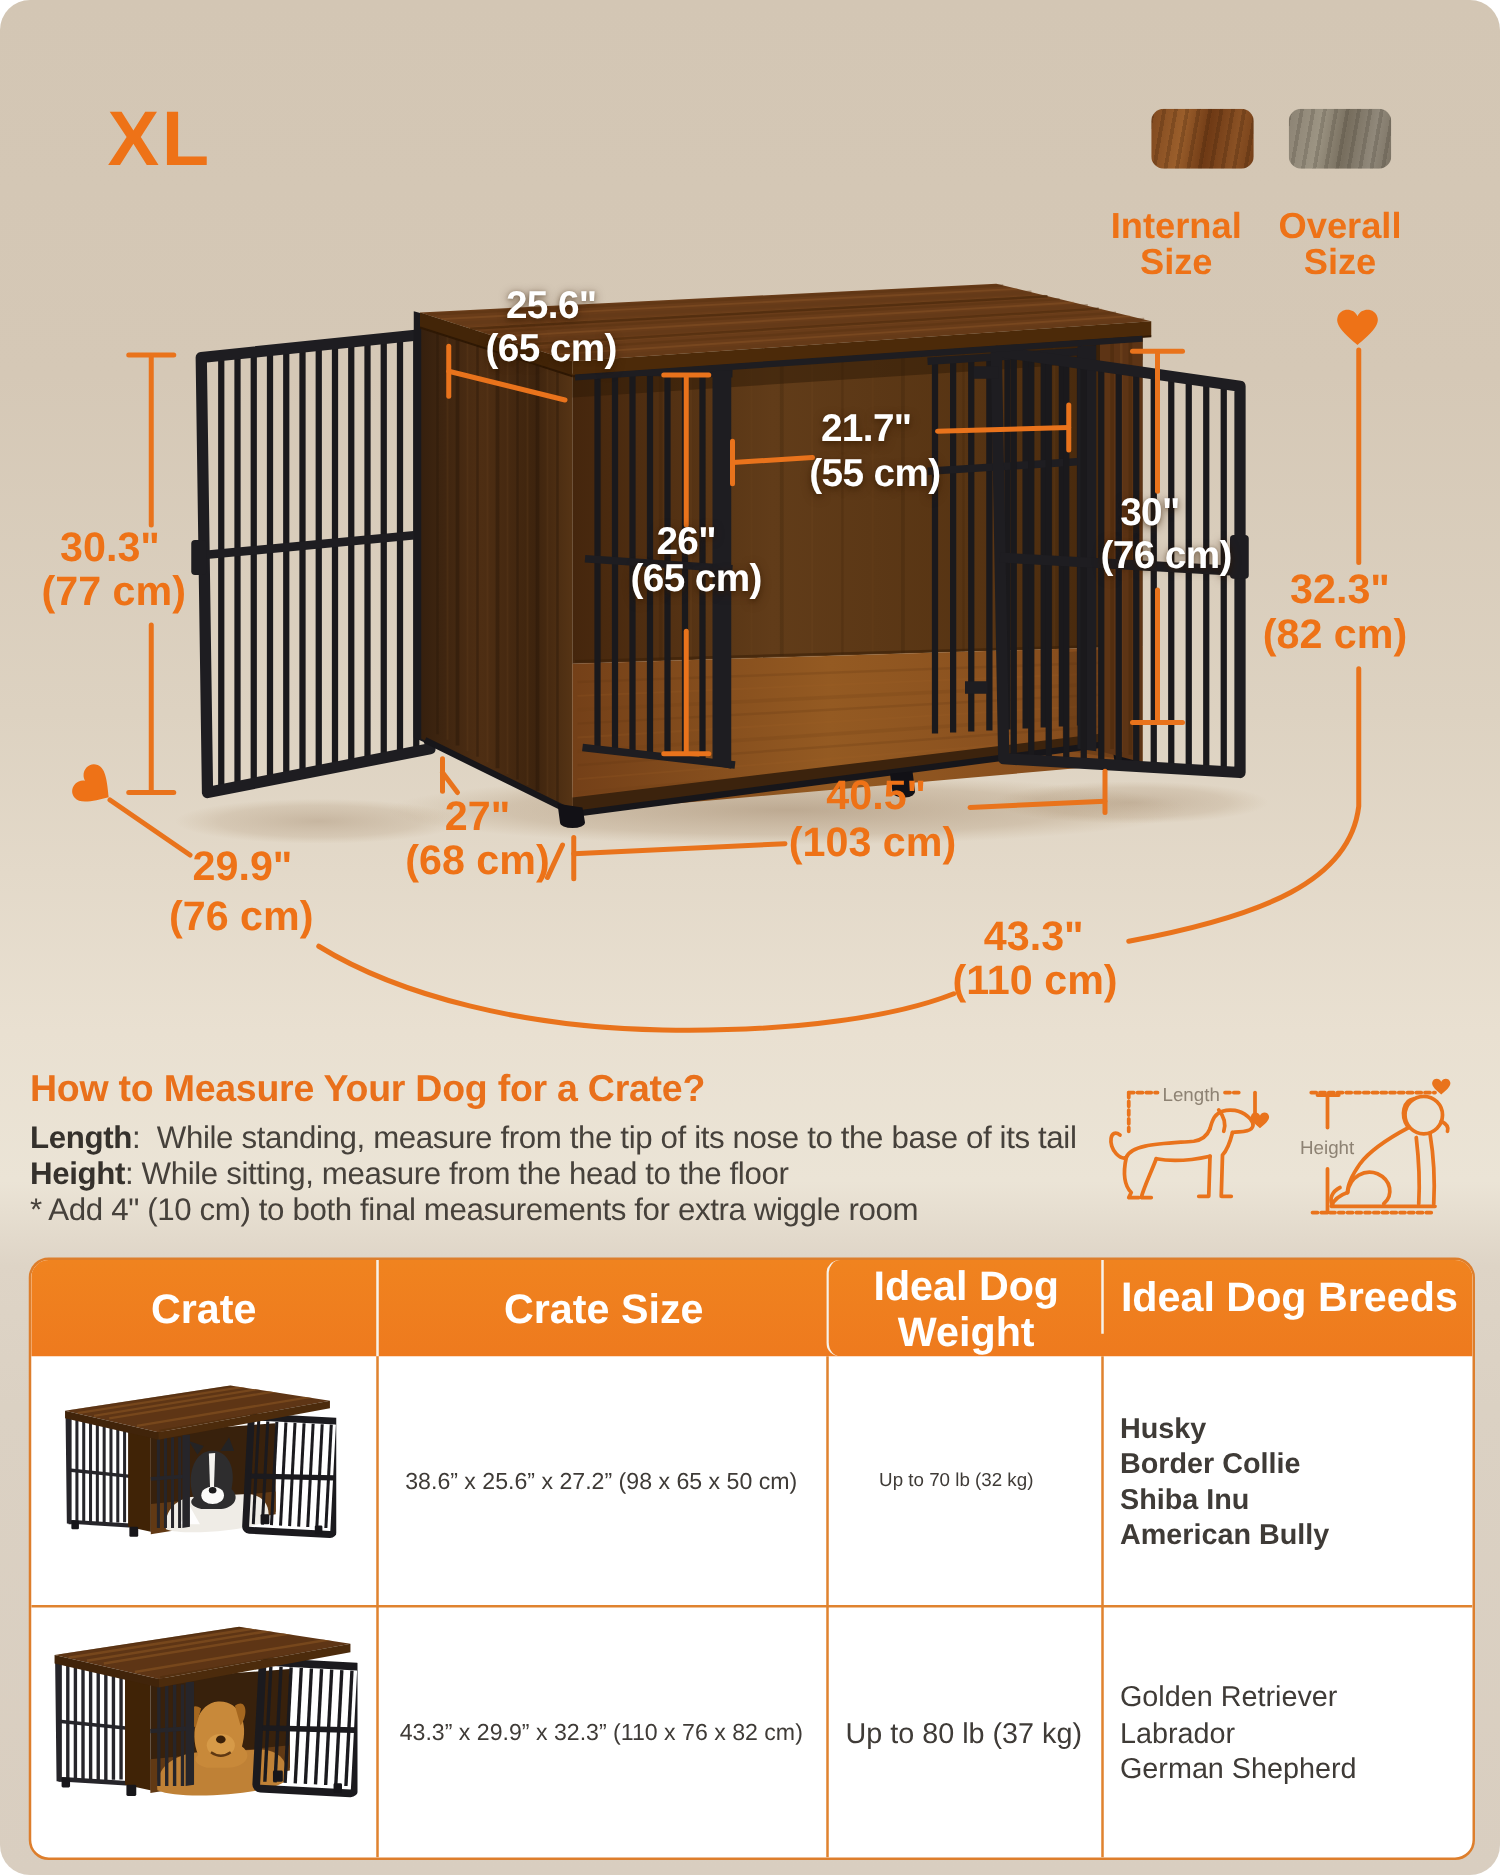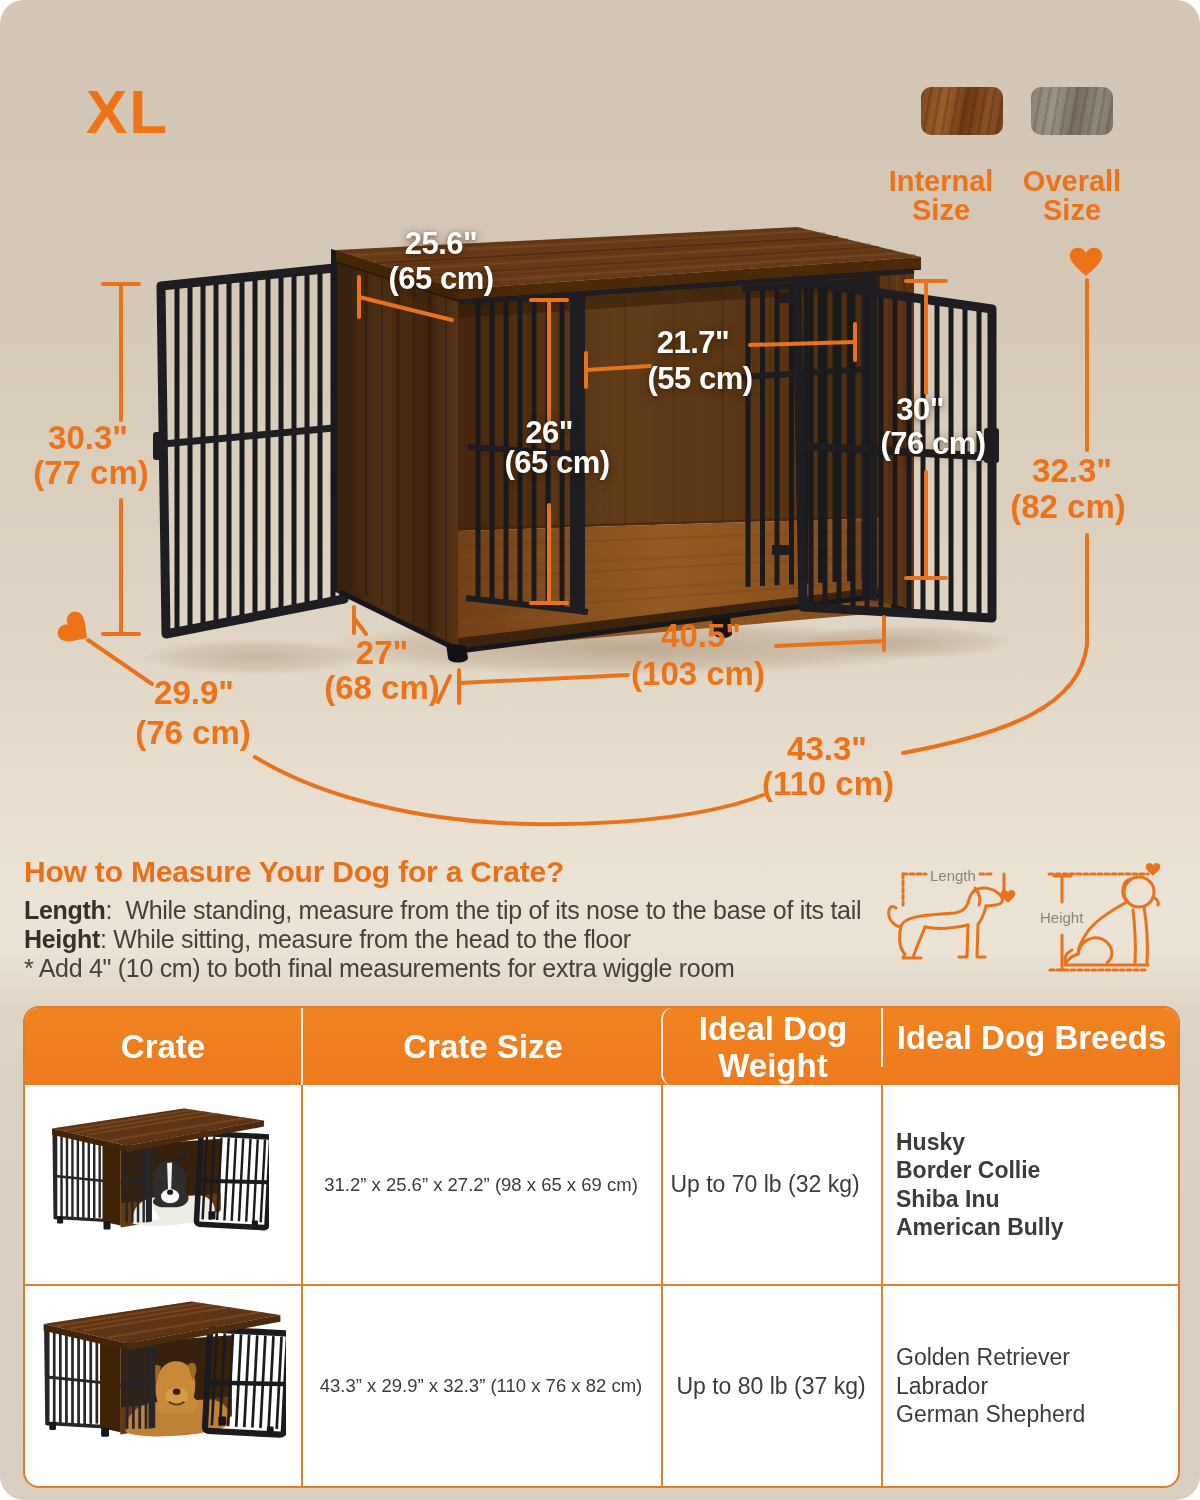--- a/index.html
+++ b/index.html
@@ -364,23 +364,23 @@
 <div class="abs" style="left:0;top:0;width:276px;height:77px;display:flex;align-items:center;justify-content:center;color:#fff;font-weight:bold;font-size:33px;border-radius:12px;">Crate</div>
 <div class="abs" style="left:276px;top:0;width:360px;height:77px;display:flex;align-items:center;justify-content:center;color:#fff;font-weight:bold;font-size:33px;border-left:2px solid #f6f1e9;">Crate Size</div>
 <div class="abs" style="left:636px;top:0;width:220px;height:77px;display:flex;align-items:center;justify-content:center;color:#fff;font-weight:bold;font-size:33px;line-height:37px;text-align:center;border-left:2px solid #f6f1e9;border-radius:11px;">Ideal Dog<br>Weight</div>
 <div class="abs" style="left:856px;top:0;width:297px;height:59px;display:flex;align-items:center;justify-content:center;color:#fff;font-weight:bold;font-size:33px;border-left:2px solid #f6f1e9;">Ideal Dog Breeds</div>
 
 <div class="abs" style="left:276px;top:77px;width:2px;height:401px;background:#e0832f;"></div>
 <div class="abs" style="left:636px;top:77px;width:2px;height:401px;background:#e0832f;"></div>
 <div class="abs" style="left:856px;top:77px;width:2px;height:401px;background:#e0832f;"></div>
 <div class="abs" style="left:0;top:276px;width:100%;height:2px;background:#e0832f;"></div>
 
-<div class="abs" style="left:276px;top:77px;width:360px;height:199px;display:flex;align-items:center;justify-content:center;font-size:18.5px;color:#3f3b37;">31.2” x 25.6” x 27.2” (98 x 65 x 69 cm)</div>
-
-<div class="abs" style="left:636px;top:77px;width:208px;height:199px;display:flex;align-items:center;justify-content:center;font-size:23px;color:#3f3b37;">Up to 70 lb (32 kg)</div>
+<div class="abs" style="left:276px;top:77px;width:360px;height:199px;display:flex;align-items:center;justify-content:center;font-size:18.5px;color:#3f3b37;">38.6” x 25.6” x 27.2” (98 x 65 x 50 cm)</div>
+
+<div class="abs" style="left:636px;top:77px;width:208px;height:199px;display:flex;align-items:center;justify-content:center;font-size:15px;color:#3f3b37;">Up to 70 lb (32 kg)</div>
 
 <div class="abs" style="left:871px;top:77px;width:280px;height:199px;display:flex;flex-direction:column;justify-content:center;font-size:23px;line-height:28.5px;color:#3f3b37;font-weight:bold;">Husky<br>Border Collie<br>Shiba Inu<br>American Bully</div>
 
 <div class="abs" style="left:276px;top:278px;width:360px;height:200px;display:flex;align-items:center;justify-content:center;font-size:18.5px;color:#3f3b37;">43.3” x 29.9” x 32.3” (110 x 76 x 82 cm)</div>
 
 <div class="abs" style="left:636px;top:278px;width:220px;height:200px;display:flex;align-items:center;justify-content:center;font-size:23px;color:#3f3b37;">Up to 80 lb (37 kg)</div>
 
 <div class="abs" style="left:871px;top:278px;width:280px;height:200px;display:flex;flex-direction:column;justify-content:center;font-size:23px;line-height:28.5px;color:#3f3b37;">Golden Retriever<br>Labrador<br>German Shepherd</div>
 </div>
 

